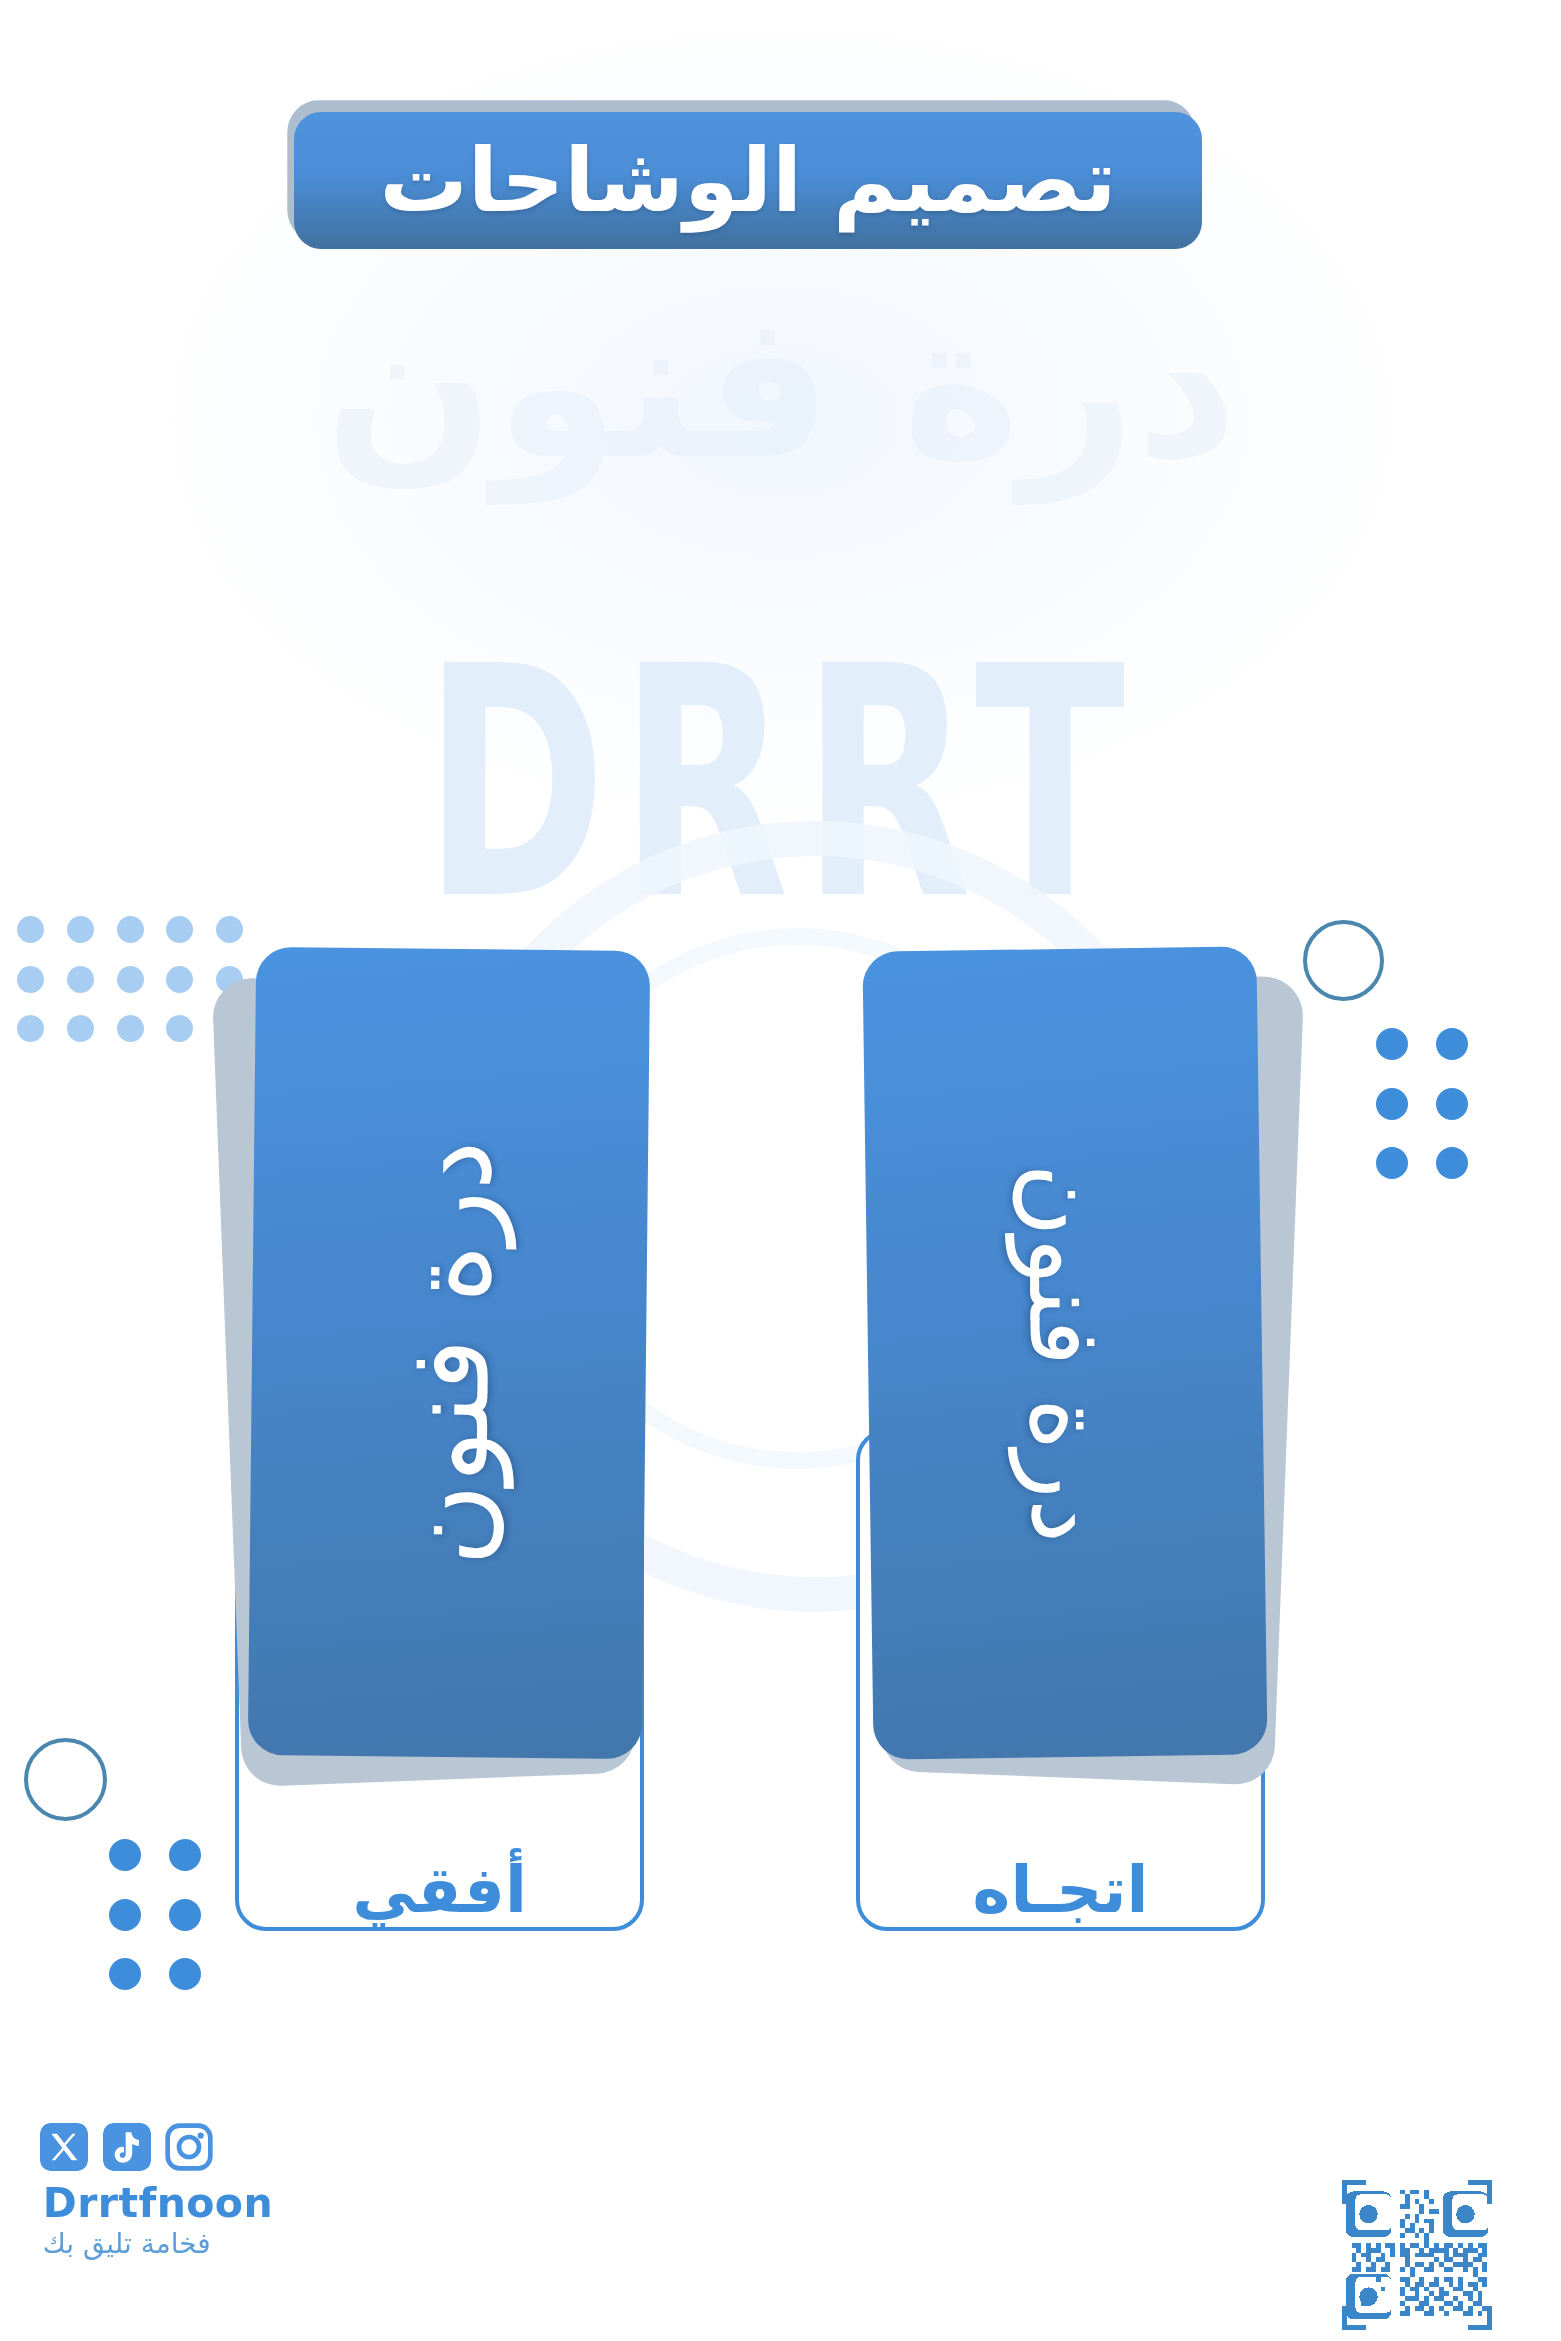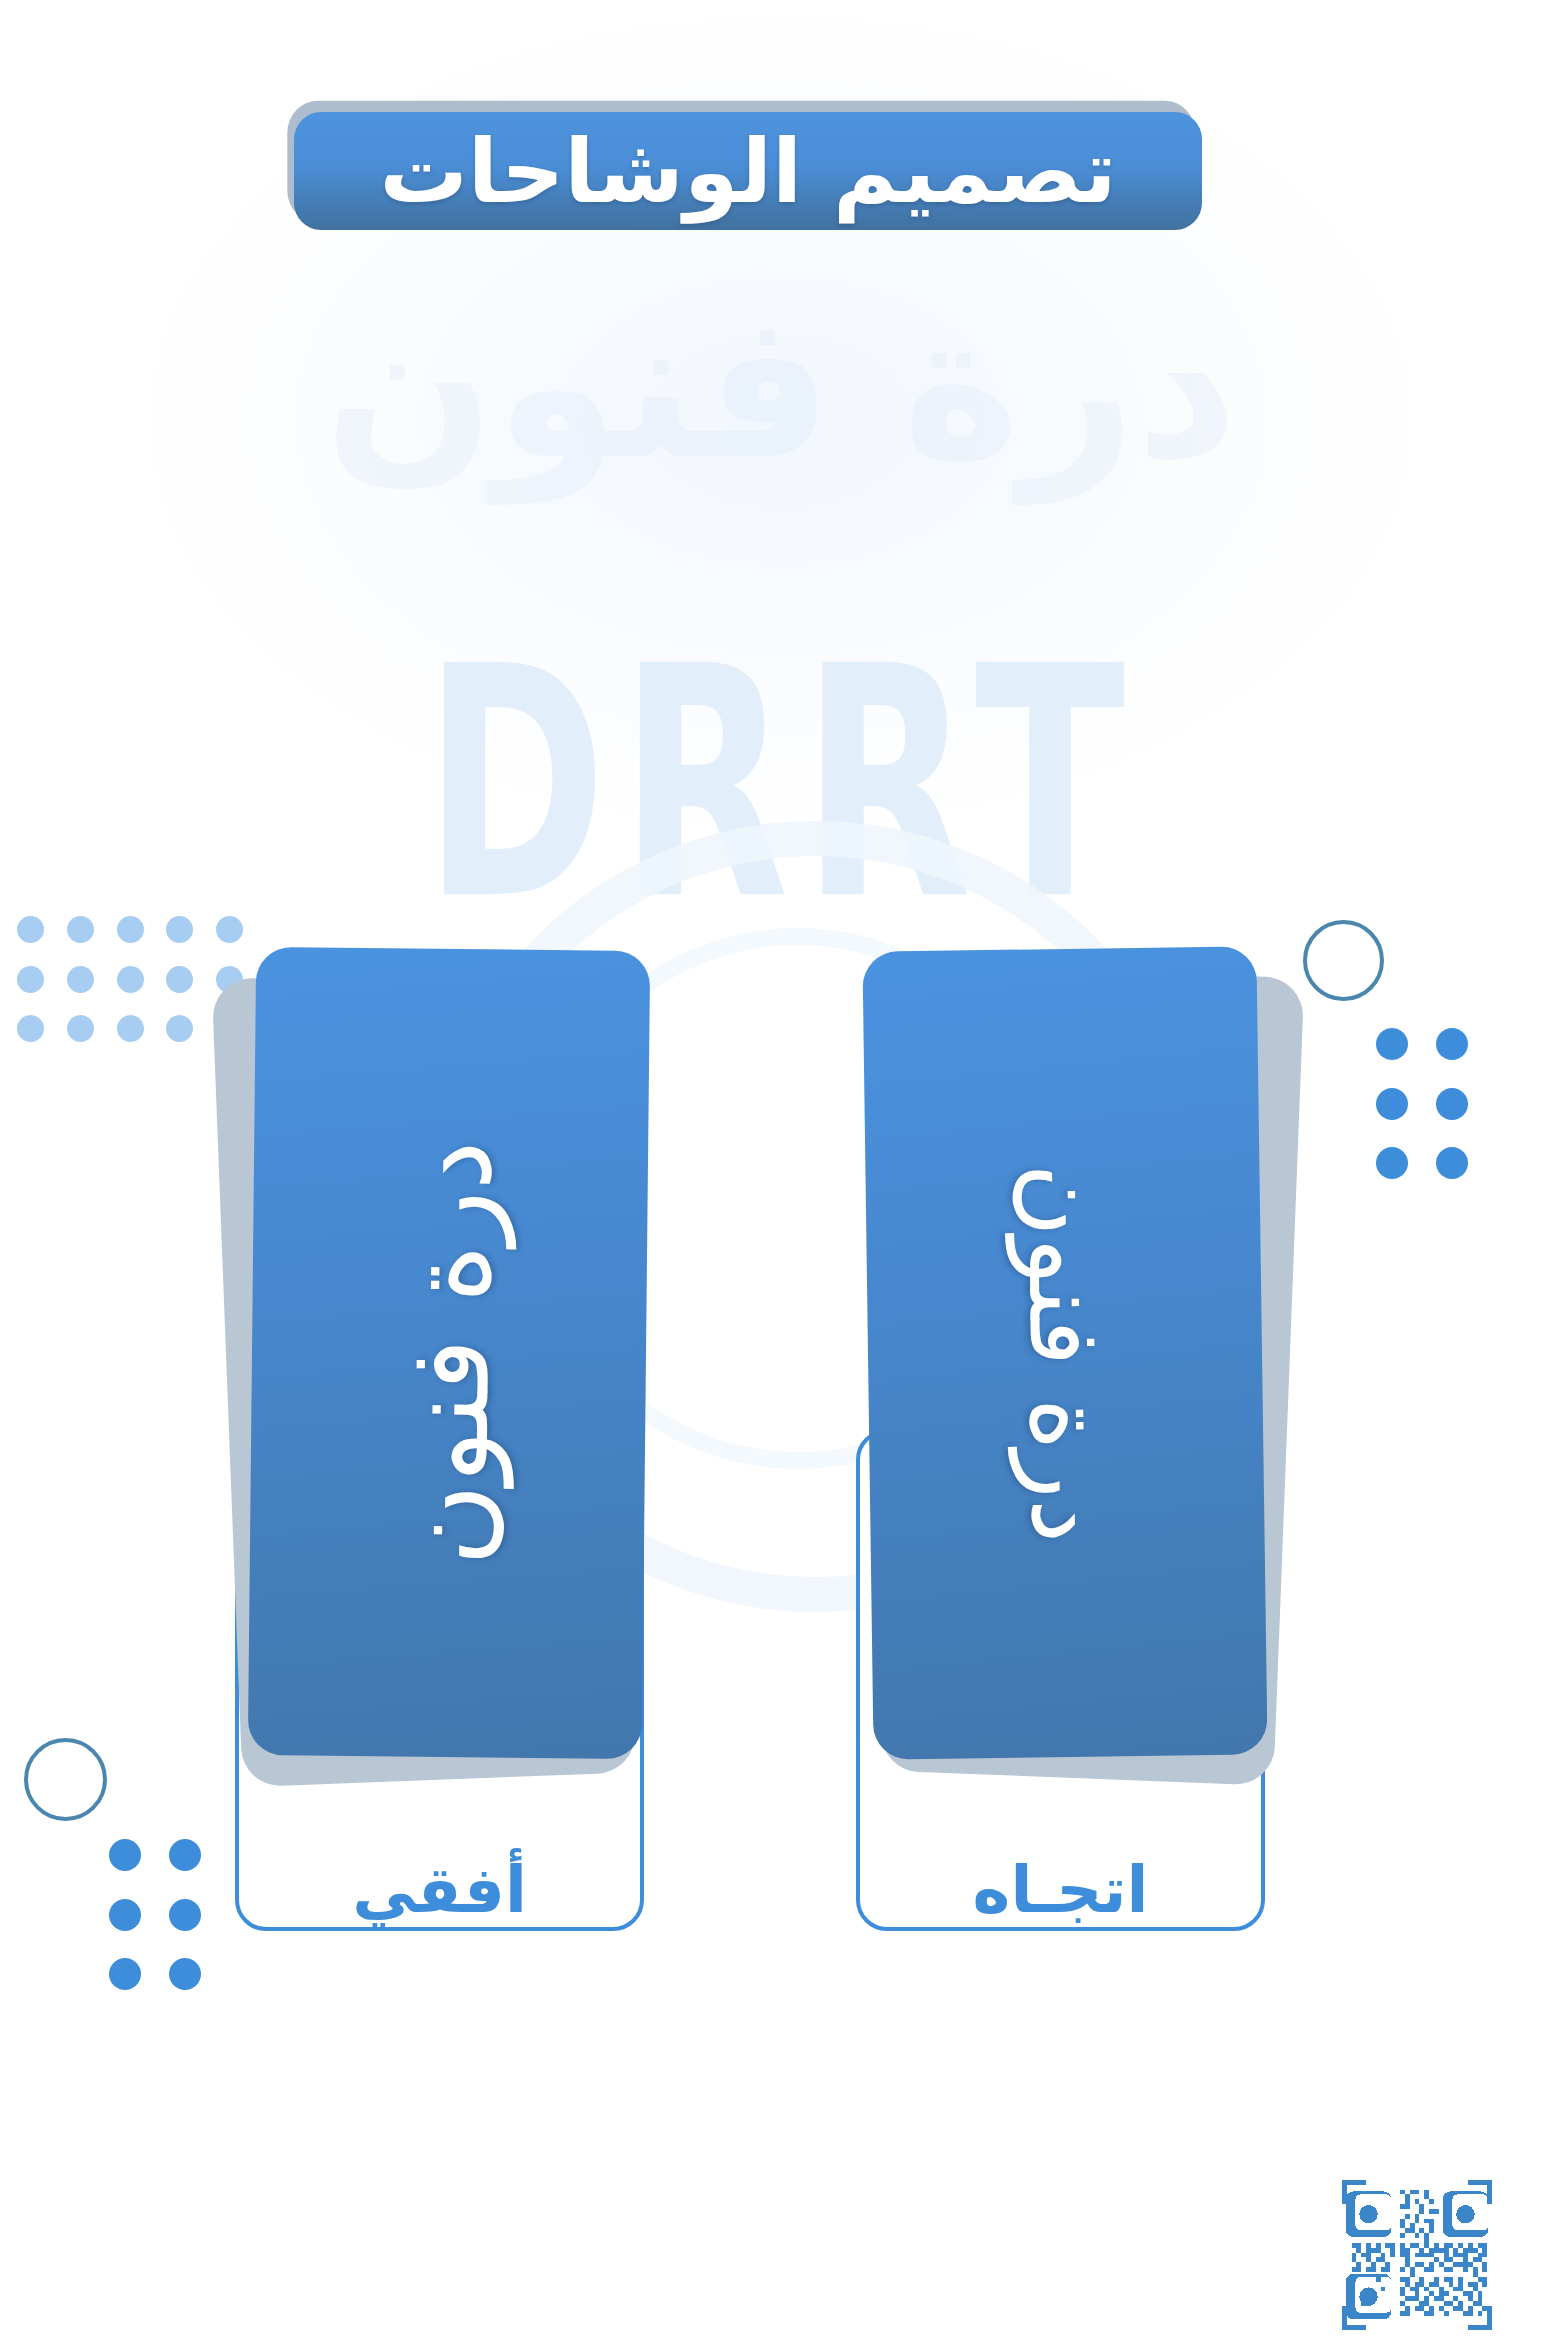--- a/index.html
+++ b/index.html
@@ -58,21 +58,21 @@
     background:linear-gradient(180deg,#4e93dd 0%,#4b8ed7 45%,#41719f 100%);
     border-radius:27px;
     display:flex;align-items:center;justify-content:center;
   }
   .plaque .label{
     color:#ffffff;font-weight:700;white-space:nowrap;
     text-shadow:0 2px 4px rgba(20,50,90,.28);
     direction:rtl;
   }
 
-  #banner-title{left:294px;top:112px;width:908px;height:118px;}
+  #banner-title{left:294px;top:112px;width:908px;height:137px;}
   #banner-title .label{font-size:88px;letter-spacing:.02em;}
 
   #banner-sub{left:120px;top:521px;width:1322px;height:200px;}
   #banner-sub .shadow{border-radius:39px;transform:translate(-8px,-12px) scaleY(1.03);}
   #banner-sub .face{border-radius:35px;}
   #banner-sub .label{font-size:105px;letter-spacing:.03em;}
 
   
   .dotgrid{position:absolute;display:grid;}
   .dotgrid span{border-radius:50%;display:block;}
@@ -227,20 +227,43 @@
   <div class="caption-box" id="caption-vertical">
     <span class="caption">اتجـاه</span>
   </div>
   <div class="sample" id="sample-vertical">
     <div class="card-shadow"></div>
     <div class="card">
       <span class="script">درة فنون</span>
     </div>
   </div>
 
+  <div id="brand">
+    <div class="icons">
+
+      <svg class="sicon" viewBox="0 0 72 72">
+        <rect x="0" y="0" width="72" height="72" rx="15" fill="#4a93e0"></rect>
+        <path d="M17 16 L33.5 37.5 L17.6 56 L22.6 56 L35.8 40.6 L47.5 56 L56 56 L38.6 33.4 L53.6 16 L48.6 16 L36.3 30.3 L25.5 16 Z" fill="#ffffff"></path>
+      </svg>
+
+      <svg class="sicon" viewBox="0 0 72 72">
+        <rect x="0" y="0" width="72" height="72" rx="15" fill="#4a93e0"></rect>
+        <path d="M42.5 14 C43.4 21 47.6 24.9 54 25.6 L54 34.1 C50.3 34.2 46.9 33.1 43.8 31 L43.8 44.9 C43.8 53.6 37.4 59.6 29.9 59.6 C23.1 59.6 17.6 54.3 17.6 47.6 C17.6 40.4 23.6 35 31.4 35.9 L31.4 44.5 C30.4 44.1 29.4 43.9 28.5 44.1 C26.2 44.6 24.9 46.4 25.1 48.6 C25.3 50.8 27.2 52.4 29.5 52.3 C32.1 52.2 34 50.2 34 47.5 L34 14 Z" fill="#ffffff"></path>
+      </svg>
+
+      <svg class="sicon" viewBox="0 0 72 72">
+        <rect x="4" y="4" width="64" height="64" rx="18" fill="none" stroke="#4a93e0" stroke-width="7"></rect>
+        <circle cx="36" cy="36" r="15" fill="none" stroke="#4a93e0" stroke-width="7"></circle>
+        <circle cx="53.5" cy="19" r="4.6" fill="#4a93e0"></circle>
+      </svg>
+
+    </div>
+    <div class="brandname">Drrtfnoon</div>
+    <div class="tagline">فخامة تليق بك</div>
+  </div>
 
   <svg id="qrcode" viewBox="0 0 33 33" shape-rendering="crispEdges">
     <rect width="33" height="33" fill="#ffffff"></rect>
     <g fill="#3b86c9">
 
       <path d="M1 1 h5 v1.1 h-3.9 v3.9 h-1.1 z"></path>
       <path d="M32 1 v5 h-1.1 v-3.9 h-3.9 v-1.1 z"></path>
       <path d="M1 32 v-5 h1.1 v3.9 h3.9 v1.1 z"></path>
       <path d="M32 32 h-5 v-1.1 h3.9 v-3.9 h1.1 z"></path>
 

